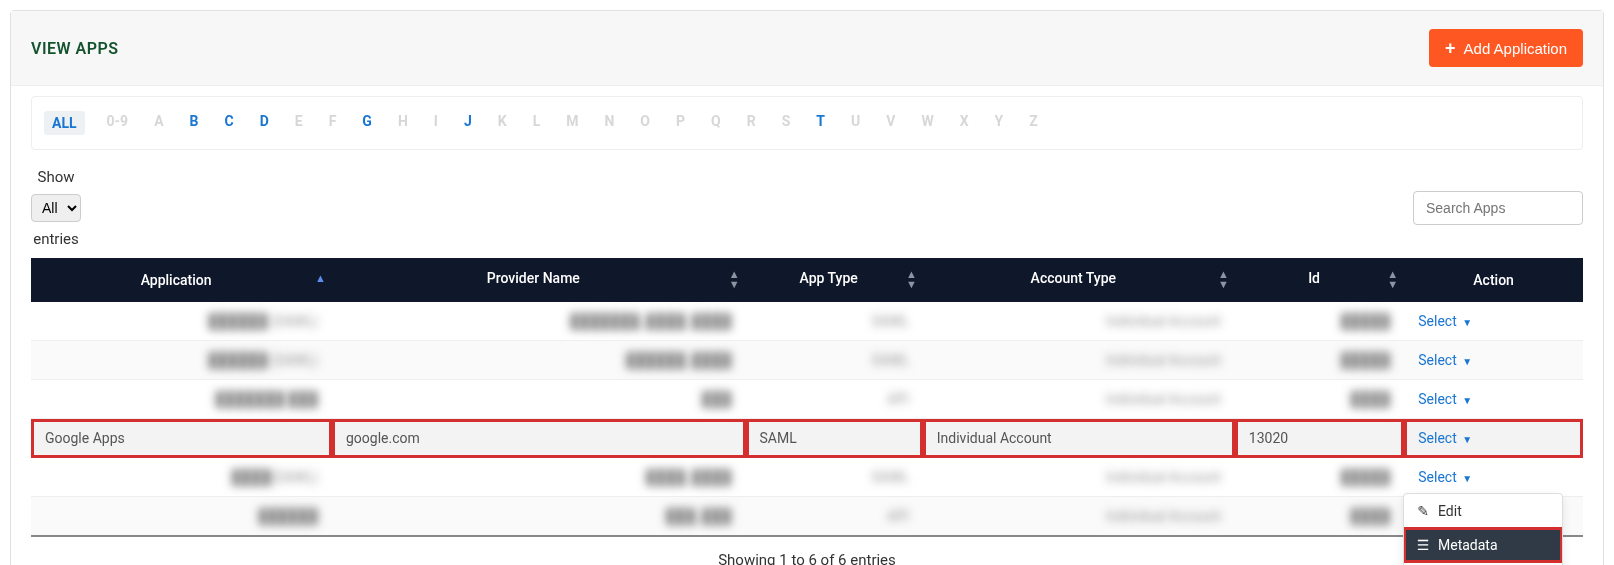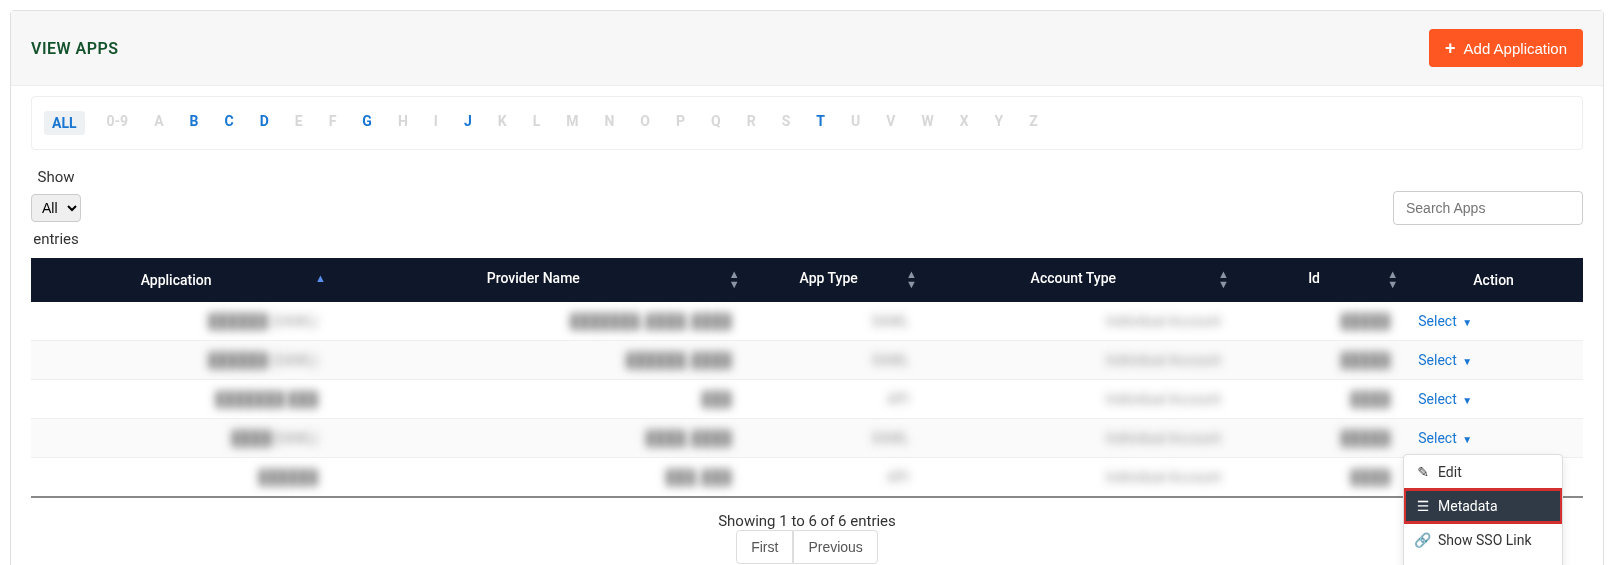--- a/index.html
+++ b/index.html
@@ -10,21 +10,21 @@
   .btn-add { background: #ff5722; color: #fff; border: none; padding: 10px 16px; font-size: 15px; border-radius: 4px; cursor: pointer; display: flex; align-items: center; gap: 8px; }
   .btn-add .plus { font-weight: bold; font-size: 18px; line-height: 1; }
   .panel-body { padding: 0 20px 20px 20px; background: #fff; }
   .alpha-nav { display: flex; gap: 18px; padding: 14px 12px; border: 1px solid #eee; border-radius: 4px; margin-top: 10px; flex-wrap: wrap; }
   .alpha-item { font-size: 14px; font-weight: 700; color: #d7d7d7; cursor: pointer; padding: 2px 4px; }
   .alpha-item.active { color: #1976d2; background: #eef1f3; border-radius: 3px; padding: 4px 8px; }
   .alpha-item.has-data { color: #1976d2; }
   .controls-row { display: flex; justify-content: space-between; align-items: center; margin-top: 18px; margin-bottom: 10px; }
   .show-entries { display: flex; align-items: center; gap: 8px; font-size: 15px; color: #333; flex-direction: column; }
   .show-entries select { padding: 4px 6px; border: 1px solid #ccc; border-radius: 4px; font-size: 14px; }
-  .search-box input { padding: 8px 12px; border: 1px solid #ccc; border-radius: 4px; font-size: 14px; width: 190px; }
+  .search-box input { padding: 8px 12px; border: 1px solid #ccc; border-radius: 4px; font-size: 14px; width: 170px; }
   table { width: 100%; border-collapse: collapse; }
   thead th { background: #0f172a; color: #fff; text-align: center; padding: 12px 6px; font-size: 14px; font-weight: 500; position: relative; }
   .sort-ind { float: right; color: #8a96a3; font-size: 11px; line-height: 10px; }
   .sort-asc { color: #5b8def; font-size: 11px; float: right; }
   tbody tr { border-bottom: 1px solid #eee; }
   tbody tr:nth-child(even) { background: #fafafa; }
   tbody td { padding: 11px 14px; font-size: 14px; color: #555; }
   .blur { color: transparent; text-shadow: 0 0 8px rgba(80,80,80,0.6); user-select: none; text-align: right; }
   .row-highlight td { outline: 3px solid #d32f2f; outline-offset: -3px; background: #f3f3f3; }
   .row-highlight { position: relative; }
@@ -129,20 +129,28 @@
             <td><span class="select-link">Select <span class="caret">▼</span></span></td>
           </tr>
           <tr>
             <td class="blur">███████ ███</td>
             <td class="blur">███</td>
             <td class="blur">API</td>
             <td class="blur">Individual Account</td>
             <td class="blur">████</td>
             <td><span class="select-link">Select <span class="caret">▼</span></span></td>
           </tr>
+          <tr class="row-highlight">
+            <td>Google Apps</td>
+            <td>google.com</td>
+            <td>SAML</td>
+            <td>Individual Account</td>
+            <td>13020</td>
+            <td><span class="select-link">Select <span class="caret">▼</span></span></td>
+          </tr>
           <tr>
             <td class="blur">████(SAML)</td>
             <td class="blur">████_████</td>
             <td class="blur">SAML</td>
             <td class="blur">Individual Account</td>
             <td class="blur">█████</td>
             <td><span class="select-link">Select <span class="caret">▼</span></span></td>
           </tr>
           <tr>
             <td class="blur">██████</td>

